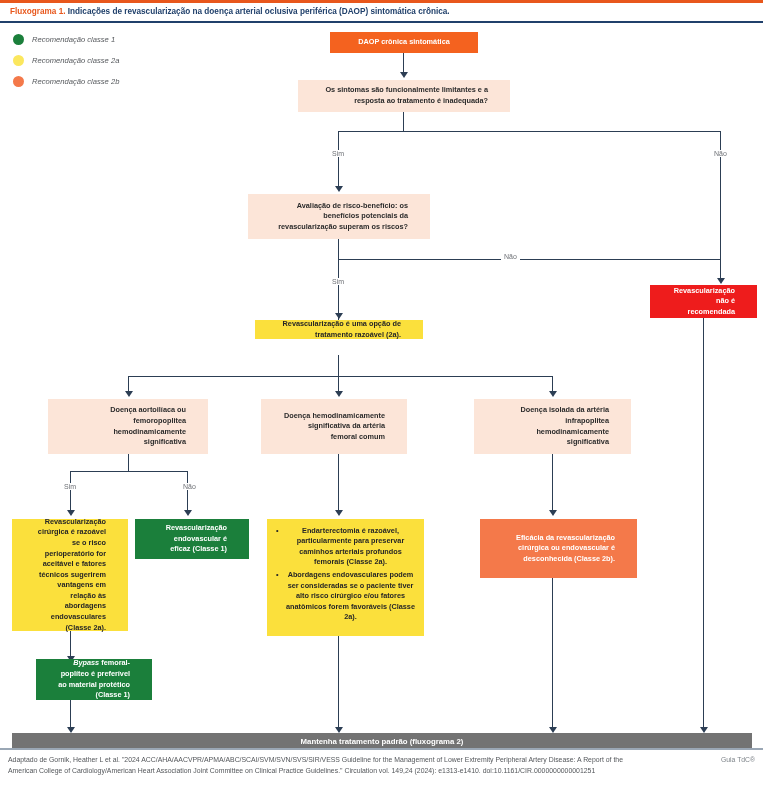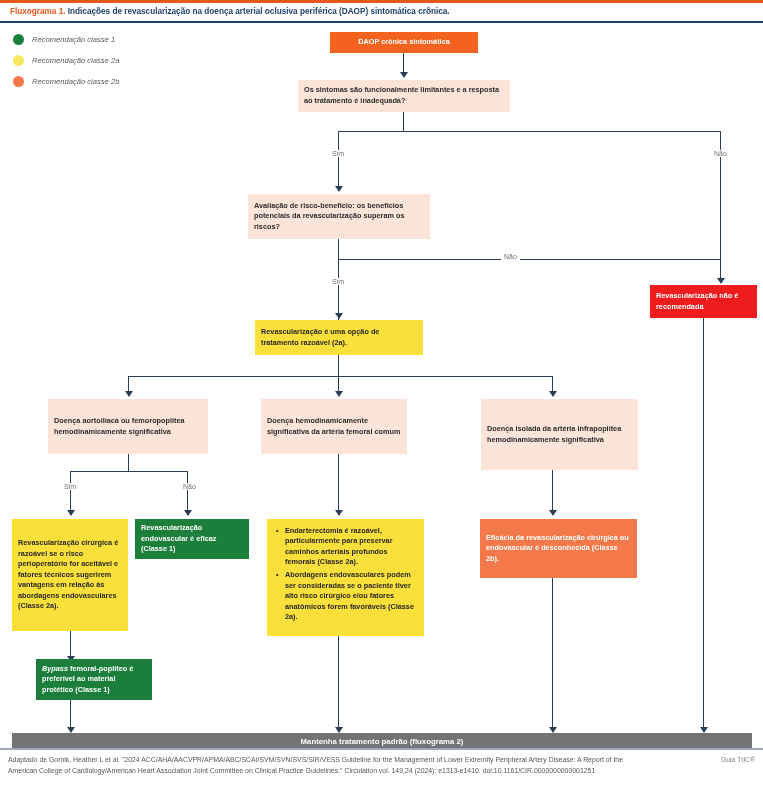--- a/index.html
+++ b/index.html
@@ -45,38 +45,38 @@
     margin-right: 8px; flex: 0 0 auto;
   }
   .legend-label {
     font-size: 7.6px; color: #55585c; white-space: nowrap;
   }
 
   
   .node {
     position: absolute;
     display: flex; align-items: center; justify-content: center;
-    text-align: left;
+    text-align: right;
     font-size: 7.3px;
     font-weight: bold;
     line-height: 1.45;
-    padding: 4px 6px;
+    padding: 4px 22px;
   }
   .node-orange  { background: #f4621f; color: #ffffff; }
   .node-peach   { background: #fce5d8; color: #2b2b2b; }
   .node-yellow  { background: #fbe03c; color: #262626; }
   .node-green   { background: #1b7f3b; color: #ffffff; }
   .node-red     { background: #ee1c1c; color: #ffffff; }
   .node-orange2 { background: #f4794a; color: #ffffff; }
 
   .node-list {
     display: block; text-align: left;
     padding: 7px 8px 7px 8px;
   }
-  .node-list ul { margin: 0; padding: 0 0 0 10px; list-style: none; }
+  .node-list ul { margin: 0; padding: 0 0 0 10px; list-style: none; text-align: center; }
   .node-list li { position: relative; margin: 0 0 3px 0; line-height: 1.42; }
   .node-list li:last-child { margin-bottom: 0; }
   .node-list li::before {
     content: "\2022";
     position: absolute; left: -9px; top: 0;
   }
 
   .bar-green {
     position: absolute;
     background: #737373; color: #ffffff;
@@ -203,27 +203,27 @@
   <div class="arrow" style="left:700px; top:727px;"></div>
 
   <div class="node node-orange" style="left:330px; top:32px; width:148px; height:21px;">DAOP crônica sintomática</div>
 
   <div class="node node-peach" style="left:248px; top:194px; width:182px; height:45px;">Avaliação de risco-benefício: os benefícios potenciais da revascularização  superam os riscos?</div>
 
   <div class="node node-peach" style="left:298px; top:80px; width:212px; height:32px;">Os sintomas são funcionalmente  limitantes e a resposta ao tratamento é inadequada?</div>
 
   <div class="node node-red" style="left:650px; top:285px; width:107px; height:33px;">Revascularização não é recomendada</div>
 
-  <div class="node node-yellow" style="left:255px; top:320px; width:168px; height:35px;">Revascularização é uma opção de tratamento razoável (2a).</div>
+  <div class="node node-yellow" style="left:255px; top:320px; width:168px; height:19px;">Revascularização é uma opção de tratamento razoável (2a).</div>
 
   <div class="node node-peach" style="left:48px; top:399px; width:160px; height:55px;">Doença aortoilíaca ou femoropoplitea hemodinamicamente significativa</div>
 
   <div class="node node-peach" style="left:261px; top:399px; width:146px; height:55px;">Doença hemodinamicamente significativa da artéria femoral comum</div>
 
-  <div class="node node-peach" style="left:474px; top:399px; width:157px; height:71px;margin-left:7px;">Doença isolada da artéria infrapoplitea hemodinamicamente significativa</div>
+  <div class="node node-peach" style="left:474px; top:399px; width:157px; height:55px;">Doença isolada da artéria infrapoplitea hemodinamicamente significativa</div>
 
   <div class="node node-yellow" style="left:12px; top:519px; width:116px; height:112px;">Revascularização cirúrgica é razoável se o risco perioperatório for aceitável e fatores técnicos sugerirem vantagens em relação às abordagens endovasculares (Classe 2a).</div>
 
   <div class="node node-green" style="left:135px; top:519px; width:114px; height:40px;">Revascularização endovascular é eficaz (Classe 1)</div>
 
   <div class="node node-yellow node-list" style="left:267px; top:519px; width:157px; height:117px;">
     <ul>
       <li>Endarterectomia é razoável, particularmente para preservar caminhos arteriais profundos femorais (Classe 2a).</li>
       <li>Abordagens endovasculares podem ser consideradas se o paciente tiver alto risco cirúrgico e/ou fatores anatômicos forem favoráveis (Classe 2a).</li>
     </ul>

